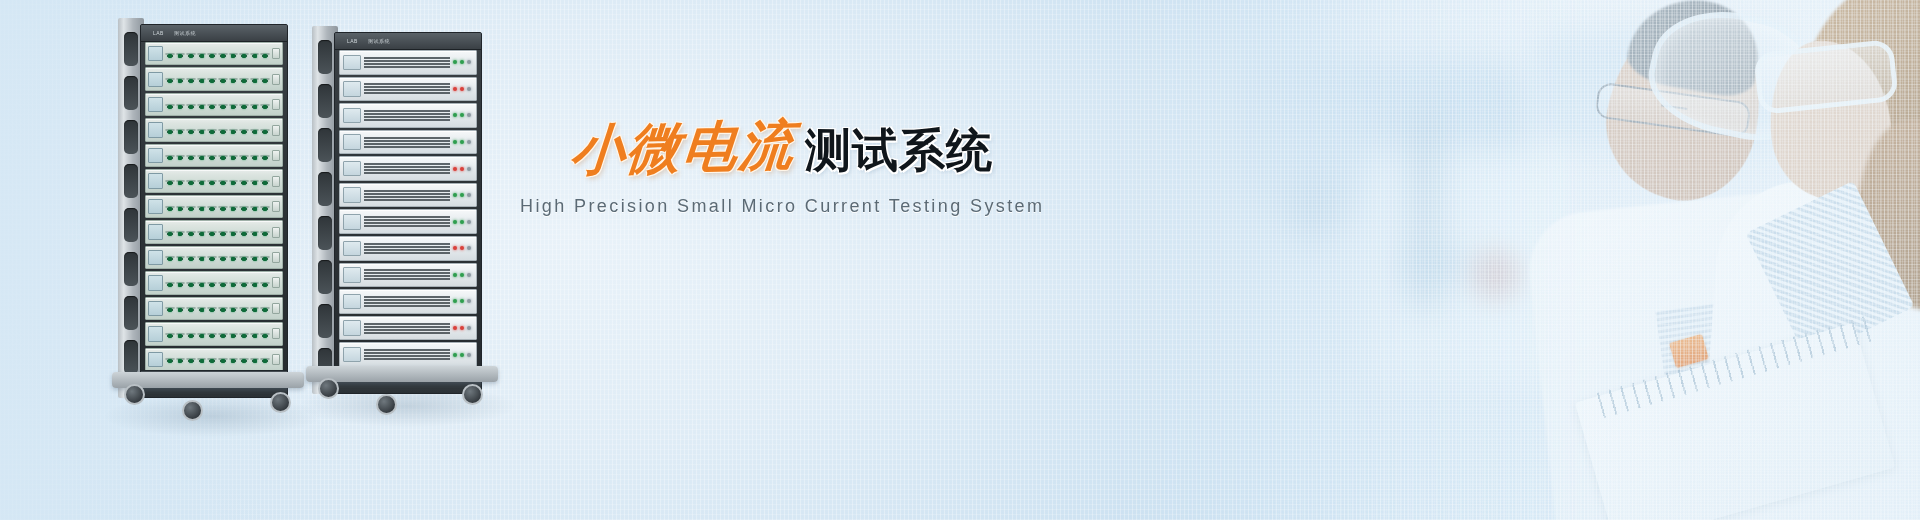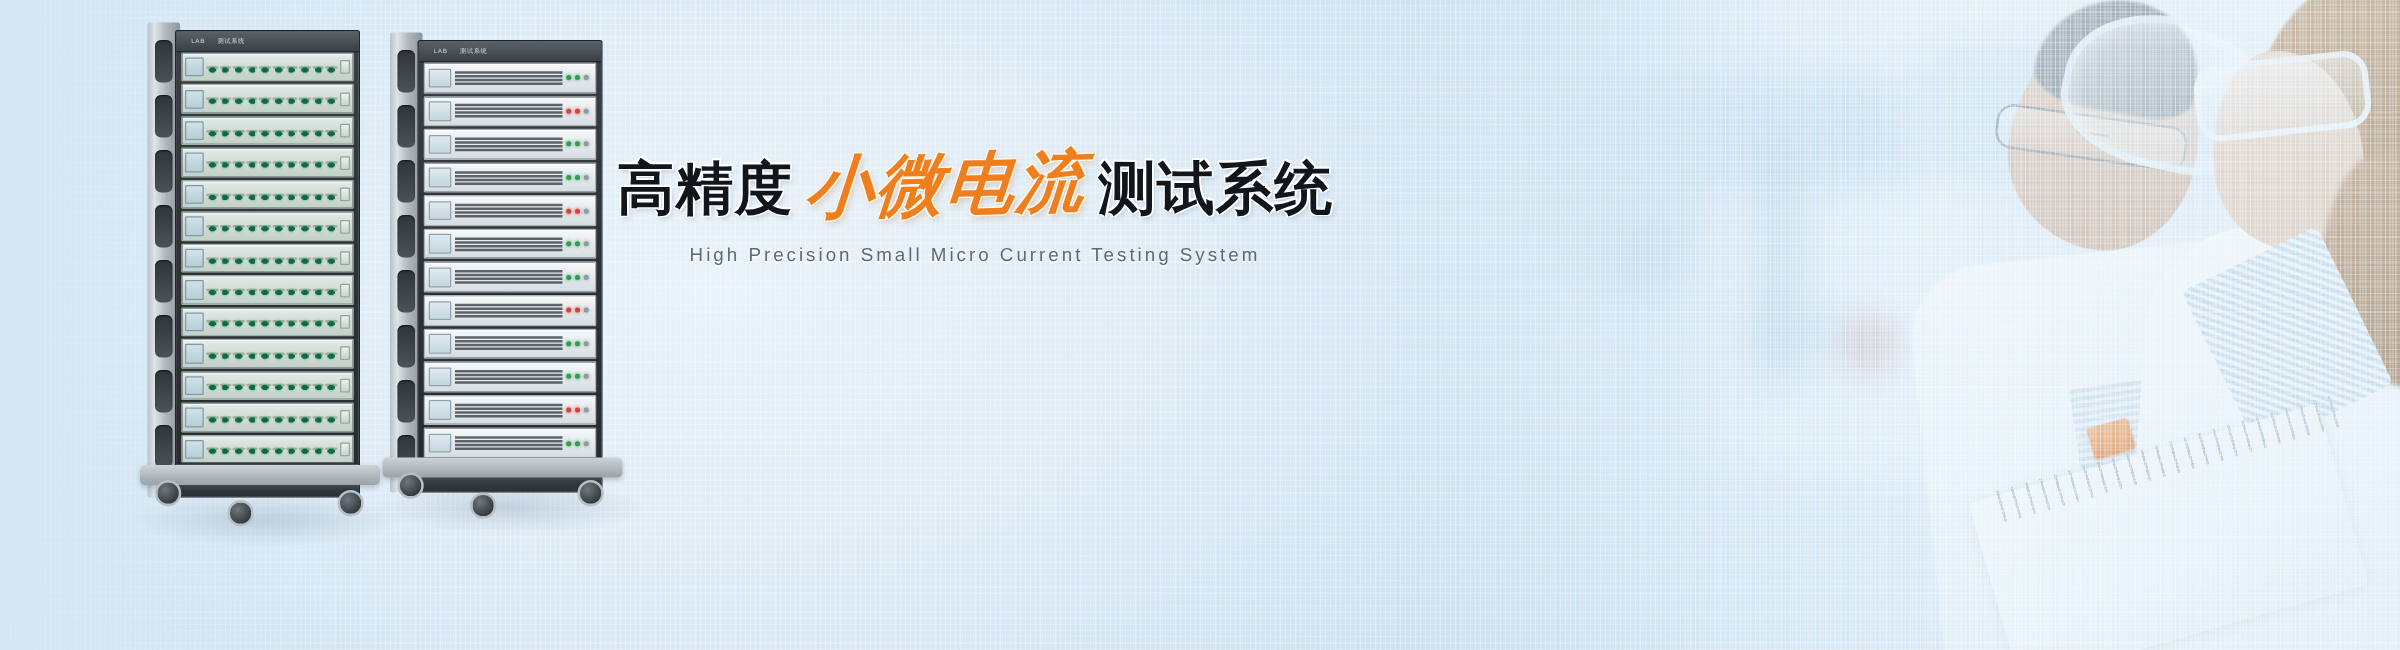--- a/index.html
+++ b/index.html
@@ -274,21 +274,21 @@
     font-style:italic;letter-spacing:2px;
     transform:skewX(-6deg) rotate(-1.5deg);
     text-shadow:
       1px 1px 0 #fff6ea, -1px -1px 0 #fff6ea,
       1px -1px 0 #fff6ea, -1px 1px 0 #fff6ea,
       2px 3px 5px rgba(190,120,60,.30);
     padding:0 4px;
   }
   .sub-en{
     margin-top:22px;
-    font-size:15px;color:#5b6a75;letter-spacing:2.4px;
+    font-size:18px;color:#5b6a75;letter-spacing:2.4px;
     font-family:"Liberation Sans","DejaVu Sans",sans-serif;
     text-shadow:0 1px 0 rgba(255,255,255,.9);
     white-space:nowrap;
   }
   .sub-green{
     margin-top:26px;
     font-size:27px;font-weight:bold;color:#2fa04a;
     font-family:"DejaVu Sans","Liberation Sans",sans-serif;
     letter-spacing:2px;white-space:nowrap;
     text-shadow:
@@ -767,20 +767,19 @@
       <div class="base"></div>
     </div>
   </div>
   <div class="feet" style="left:306px;top:366px;width:192px;"></div>
   <div class="caster" style="left:318px;top:378px;"></div>
   <div class="caster" style="left:462px;top:384px;"></div>
   <div class="caster" style="left:376px;top:394px;"></div>
 
   <div class="copy">
     <div class="headline">
-      <span class="hl-black">高精度</span>
       <span class="hl-orange">小微电流</span>
       <span class="hl-black">测试系统</span>
     </div>
     <div class="sub-en">High Precision Small Micro Current Testing System</div>
   </div>
 
 </div>
 
 </body></html>

